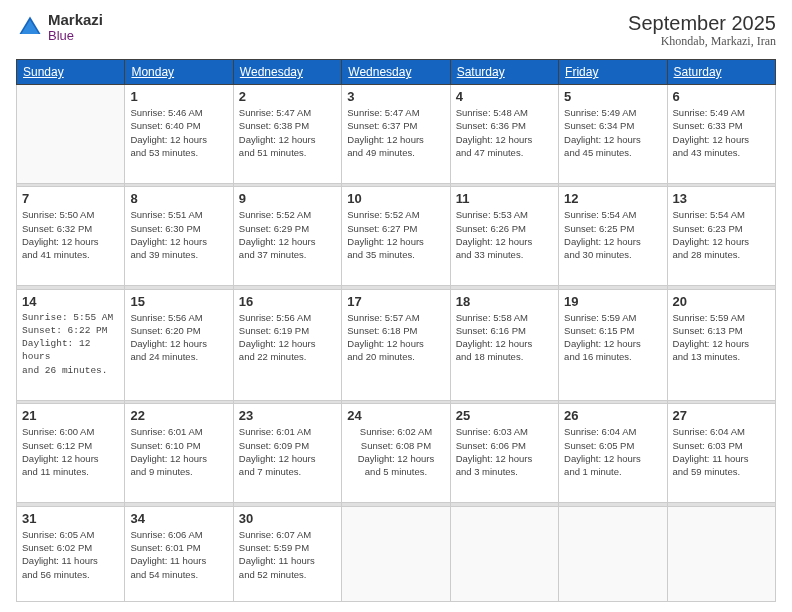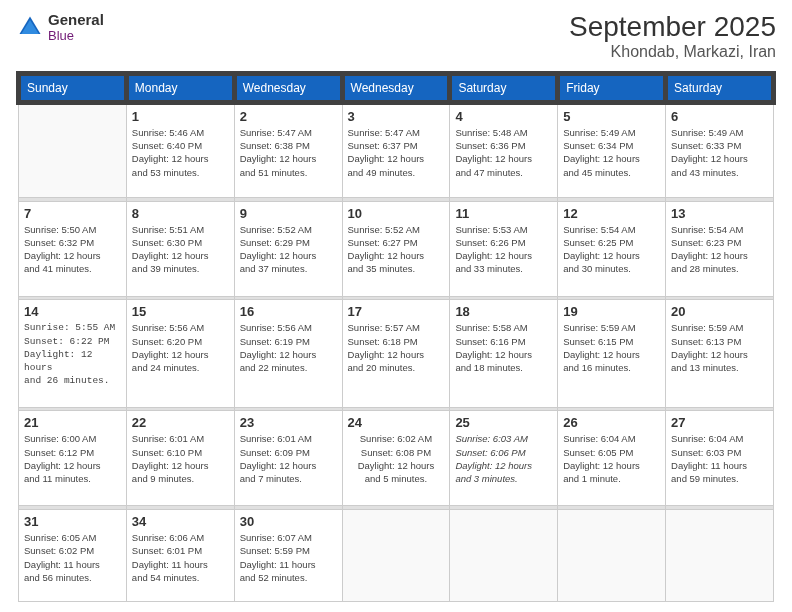--- a/index.html
+++ b/index.html
@@ -45,44 +45,46 @@
       color: #701a75;
     }
     .logo-icon {
       width: 28px;
       height: 28px;
     }
     .title-block {
       text-align: right;
     }
     .title-main {
-      font-size: 28px;
+      font-size: 20px;
       font-weight: normal;
       color: #333;
       line-height: 1.1;
     }
     .title-sub {
-      font-size: 16px;
+      font-size: 12px;
       color: #555;
+      font-family: Liberation Serif, serif;
     }
     .calendar {
       flex: 1;
       border: 1px solid #ccc;
       border-collapse: collapse;
       width: 100%;
       table-layout: fixed;
     }
     .calendar th {
       background: #1565c0;
       color: #fff;
       text-align: left;
       padding: 5px 6px;
       font-size: 12px;
       font-weight: normal;
-      border: 5px solid #404040;
+      border: 1px solid #404040;
+      text-decoration: underline;
     }
     .calendar td {
       border: 1px solid #ccc;
       vertical-align: top;
       padding: 4px 5px;
       color: #333;
       background: #fff;
     }
     .calendar td.empty {
       background: #f9f9f9;
@@ -104,21 +106,21 @@
 <body>
 
 <div class="page">
   <div class="header">
     <div class="logo">
       <svg class="logo-icon" viewBox="0 0 32 32" xmlns="http://www.w3.org/2000/svg">
         <polygon points="16,4 28,24 4,24" fill="#1565c0"></polygon>
         <polygon points="16,8 26,24 6,24" fill="#42a5f5" opacity="0.6"></polygon>
       </svg>
       <div class="logo-text">
-        <span class="logo-general">General</span>
+        <span class="logo-general">Markazi</span>
         <span class="logo-blue">Blue</span>
       </div>
     </div>
     <div class="title-block">
       <div class="title-main">September 2025</div>
       <div class="title-sub">Khondab, Markazi, Iran</div>
     </div>
   </div>
 
   <table class="calendar">
@@ -332,21 +334,21 @@
           </td>
           <td>
             <span class="day-number">24</span>
             <div class="day-info" style="white-space: pre-line; text-align: center;">Sunrise: 6:02 AM
 Sunset: 6:08 PM
 Daylight: 12 hours
 and 5 minutes.</div>
           </td>
           <td>
             <span class="day-number">25</span>
-            <div class="day-info" style="white-space: pre-line; font-style: italic;">Sunrise: 6:03 AM
+            <div class="day-info" style="white-space: pre-line;">Sunrise: 6:03 AM
 Sunset: 6:06 PM
 Daylight: 12 hours
 and 3 minutes.</div>
           </td>
           <td>
             <span class="day-number">26</span>
             <div class="day-info" style="white-space: pre-line;">Sunrise: 6:04 AM
 Sunset: 6:05 PM
 Daylight: 12 hours
 and 1 minute.</div>

